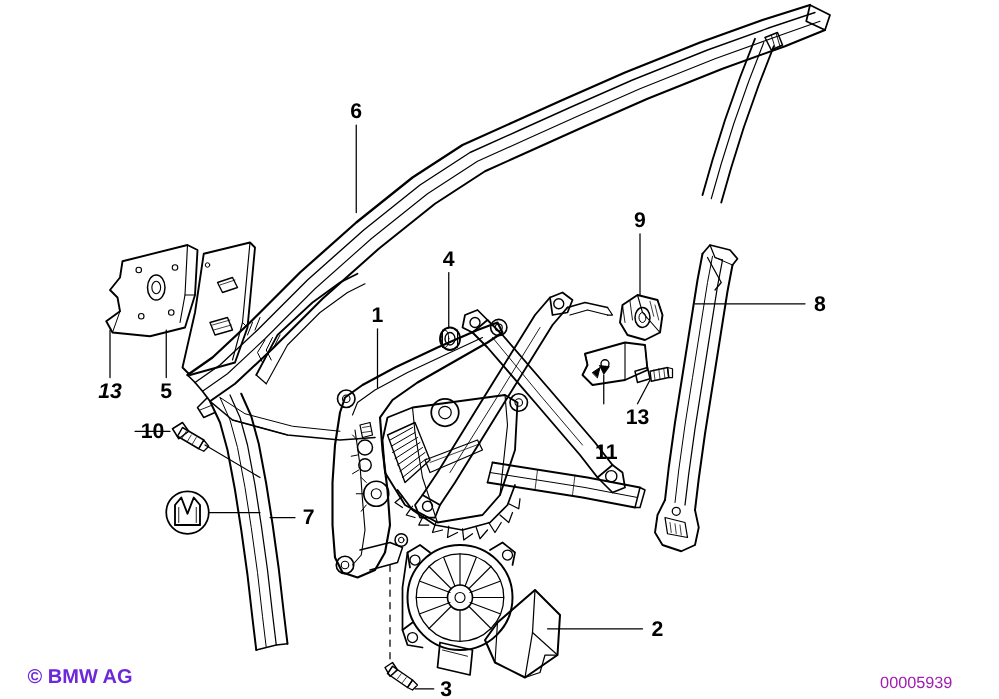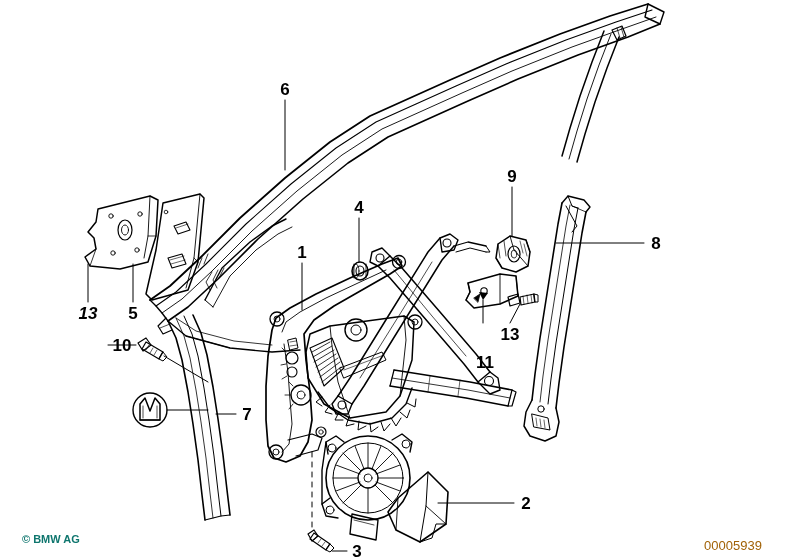--- a/index.html
+++ b/index.html
@@ -33,34 +33,34 @@
     line-height: 1;
     white-space: nowrap;
     transform: translate(-50%, -50%);
   }
   #copyright {
     position: absolute;
     left: 22px;
     top: 533px;
     font-family: "Liberation Sans", sans-serif;
     font-weight: bold;
-    font-size: 11px;
-    color: #0f766e;
+    font-size: 16px;
+    color: #6d28d9;
     letter-spacing: 0px;
     white-space: nowrap;
     text-align: right;
   }
   #diagram-id {
     position: absolute;
     left: 733px;
     top: 538px;
     transform: translateX(-50%);
     font-family: "Liberation Sans", sans-serif;
     font-size: 13px;
-    color: #a16207;
+    color: #a21caf;
     white-space: nowrap;
   }
 </style>
 </head>
 <body>
 
 <div id="page">
 
   <svg id="diagram-svg" viewBox="0 0 799 559" xmlns="http://www.w3.org/2000/svg">
 

